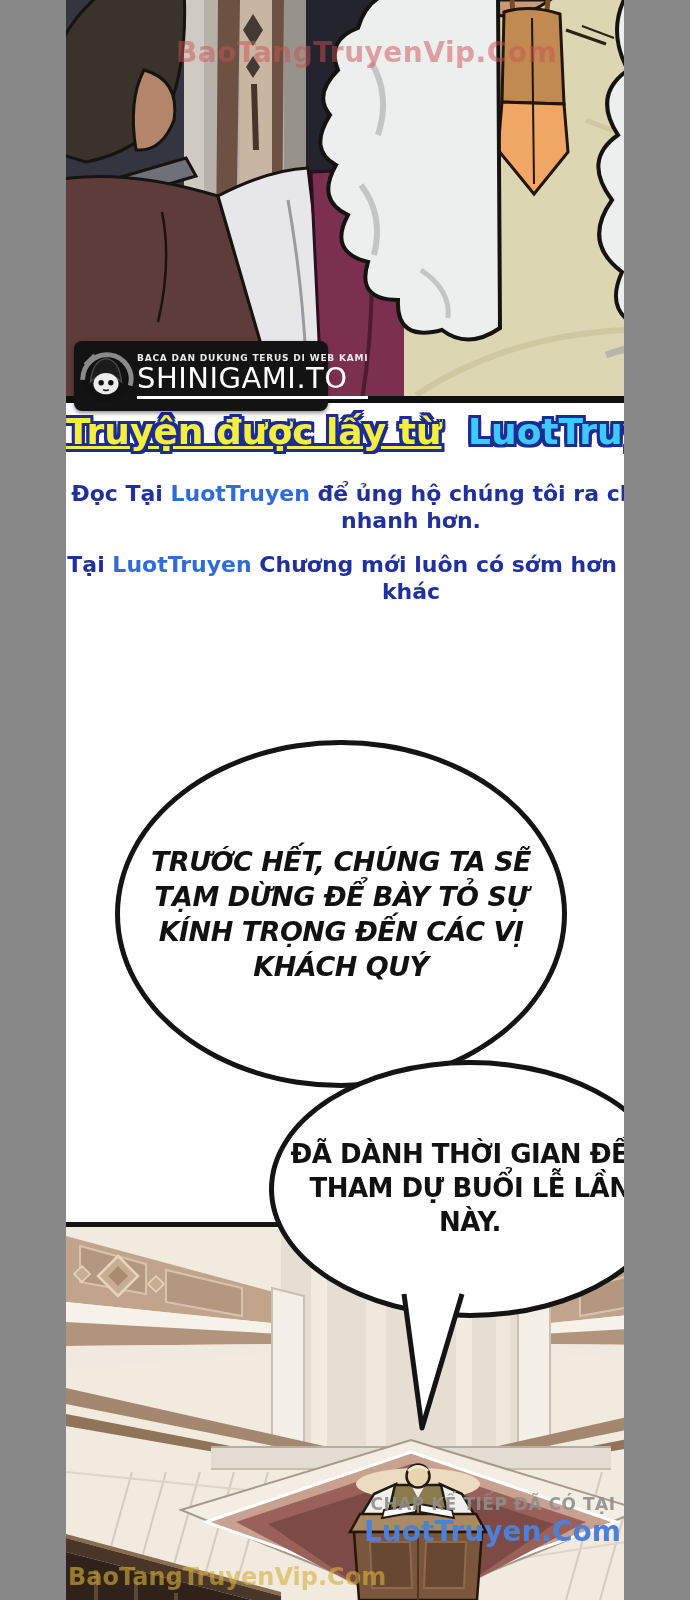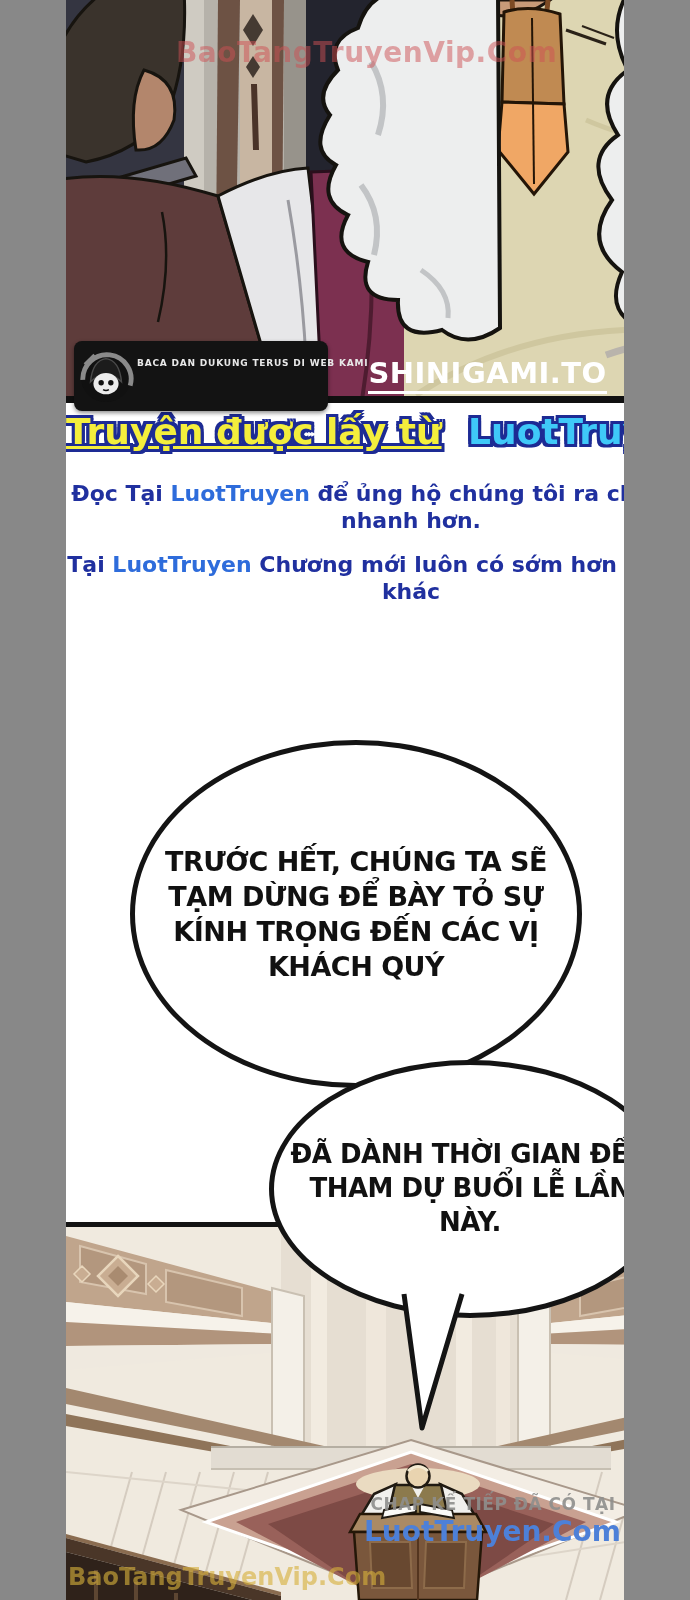--- a/index.html
+++ b/index.html
@@ -21,24 +21,24 @@
     font-size:24px;font-weight:bold;
     color:rgba(214,176,60,.62);white-space:nowrap;
   }
   
   .banner{
     position:absolute;left:8px;top:341px;width:254px;height:70px;z-index:5;
     background:#131313;border-radius:8px;display:flex;align-items:center;
     box-shadow:0 2px 4px rgba(0,0,0,.45);
   }
   .banner .logo{flex:0 0 58px;height:58px;margin-left:3px;}
-  .banner .txt{display:flex;flex-direction:row;margin-left:2px;}
+  .banner .txt{display:flex;flex-direction:column;margin-left:2px;}
   .banner .tagline{font-size:9px;letter-spacing:.8px;color:#e9e9e9;font-weight:bold;white-space:nowrap;}
   .banner .site{
-    font-size:29px;font-weight:700;color:#ffffff;letter-spacing:.5px;line-height:1.05;
+    font-size:29px;font-weight:400;color:#ffffff;letter-spacing:.5px;line-height:1.05;
     border-bottom:3px solid #ffffff;padding-bottom:2px;white-space:nowrap;
   }
   
   .credits{position:absolute;left:0;top:412px;width:690px;text-align:center;z-index:2;}
   .headline{font-size:36px;font-weight:800;letter-spacing:0;white-space:nowrap;line-height:1.1;}
   .headline .y{
     color:#f4ee3c;
     text-shadow:-3px -3px 0 #1d2b94,3px -3px 0 #1d2b94,-3px 3px 0 #1d2b94,3px 3px 0 #1d2b94,
                 -3px 0 0 #1d2b94,3px 0 0 #1d2b94,0 -3px 0 #1d2b94,0 3px 0 #1d2b94;
     text-decoration:underline;
@@ -52,21 +52,21 @@
   .credit-line .lnk{color:#2e6cdb;}
   .credit-line.first{margin-top:28px;}
   
   .bubble{
     position:absolute;background:#ffffff;border:5px solid #141414;border-radius:50%;
     display:flex;align-items:center;justify-content:center;text-align:center;
   }
   .bubble .bubble-text{
     white-space:pre-line;font-weight:bold;color:#111111;letter-spacing:-.5px;line-height:1.3;
   }
-  .bubble1{left:64px;top:740px;width:442px;height:338px;z-index:2;}
+  .bubble1{left:49px;top:740px;width:442px;height:338px;z-index:2;font-style:italic;}
   .bubble1 .bubble-text{font-size:27px;}
   .bubble2{left:203px;top:1060px;width:392px;height:248px;z-index:3;}
   .bubble2 .bubble-text{font-size:26px;}
   .tail{position:absolute;left:310px;top:1290px;width:110px;height:145px;z-index:4;}
   
   .panel-bottom{position:absolute;left:0;top:1222px;width:690px;height:378px;z-index:1;}
   .footer-note{
     position:absolute;right:6px;top:1494px;width:250px;text-align:center;z-index:5;
     font-size:17px;font-weight:bold;letter-spacing:.5px;color:#8f8f8d;opacity:.9;white-space:nowrap;
   }

